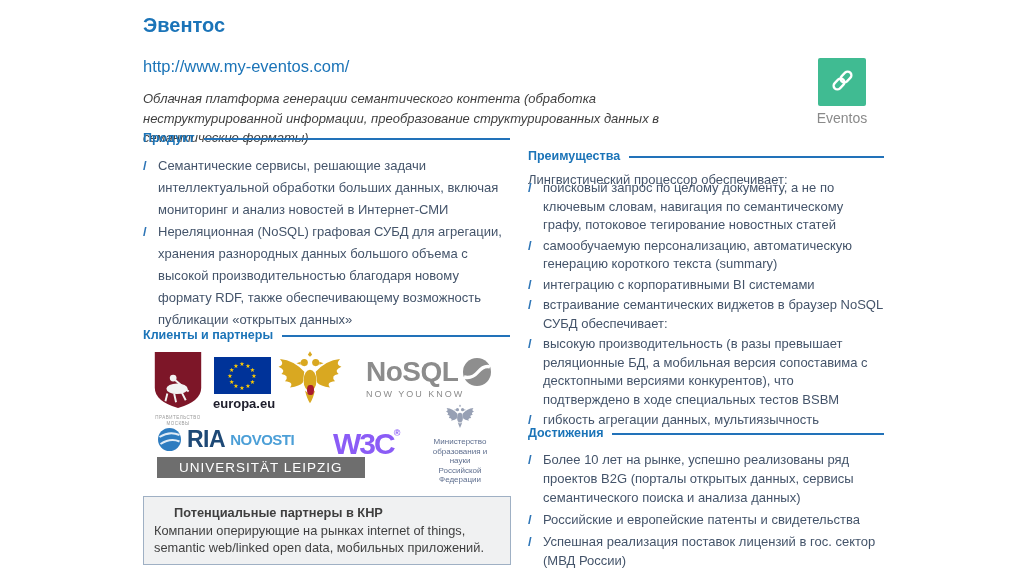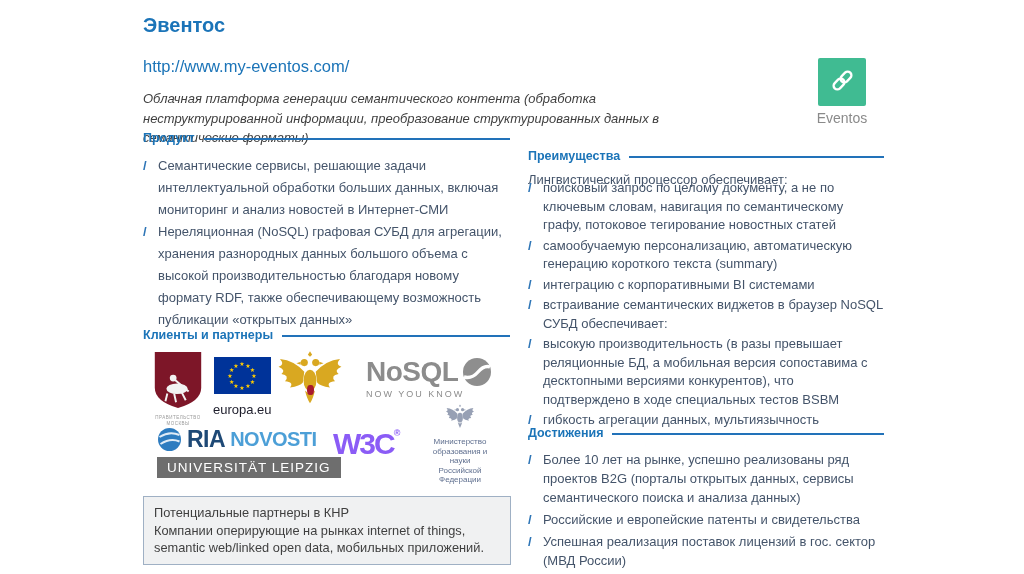--- a/index.html
+++ b/index.html
@@ -35,46 +35,46 @@
   .col-r{width:356px;font-size:13px;}
   .bullets-l{line-height:22px;}
   .bullets-r{line-height:18.5px;}
   .bullets-r .bi{margin-bottom:2px;}
   .intro{font-size:13px;line-height:19px;margin-bottom:3px;}
 
   
   .pbox{left:143px;top:496px;width:368px;box-sizing:border-box;
         background:#f0f1f2;border:1px solid #9fb0c4;padding:7px 10px;
         font-size:12.8px;line-height:17.5px;color:#3f3f3f;}
-  .pbox .pt{font-weight:400;}
+  .pbox .pt{font-weight:700;margin-left:20px;}
 
   
   .moscow{left:150px;top:351px;width:56px;text-align:center;}
   .moscow .cap{font-size:4.5px;line-height:5.5px;color:#9a9a9a;margin-top:2px;letter-spacing:.5px;}
 
   .eu{left:213px;top:357px;width:58px;text-align:center;}
   .eu-flag{position:relative;width:57px;height:37px;background:#003399;margin:0 auto;}
   .eu-flag .st{position:absolute;left:50%;top:50%;font-size:6px;color:#ffcc00;line-height:0;}
-  .eu .cap{font-size:13px;font-weight:400;color:#1d1d2b;margin-top:8px;}
+  .eu .cap{font-size:13px;font-weight:700;color:#1d1d2b;margin-top:2px;}
 
   .mvd{left:274px;top:349px;width:72px;height:64px;color:#d9a821;}
   .mvd .shield{position:absolute;left:33px;top:36px;width:7px;height:10px;
                background:#a8192e;border-radius:50%/60%;}
 
   .ontos{left:366px;top:356px;}
   .ontos .row{display:flex;align-items:center;gap:4px;}
   .ontos .nm{font-size:28px;font-weight:700;color:#8c8c8c;letter-spacing:-.5px;}
   .ontos .tg{font-size:9px;letter-spacing:2px;color:#8c8c8c;margin-top:1px;}
 
   .ria{left:157px;top:426px;display:flex;align-items:center;gap:5px;}
   .ria .p1{font-size:23px;font-weight:700;color:#1e4976;letter-spacing:-.5px;}
-  .ria .p2{font-size:20px;font-weight:700;color:#4c9fd7;letter-spacing:-.5px;}
+  .ria .p2{font-size:15px;font-weight:700;color:#4c9fd7;letter-spacing:-.5px;}
 
   .leipzig{left:157px;top:457px;background:#6e6e6e;color:#ffffff;
-           font-size:13.5px;letter-spacing:1px;padding:3px 10px;}
+           font-size:13.5px;letter-spacing:1px;padding:3px 22px;}
 
   .w3c{left:333px;top:427px;font-size:30px;font-weight:700;color:#8b5cf6;letter-spacing:-2px;}
   .w3c sup{font-size:9px;letter-spacing:0;vertical-align:18px;}
 
   .ministry{left:416px;top:403px;width:88px;text-align:center;color:#97a0b4;}
   .ministry .cap{font-size:8px;line-height:9.5px;color:#5f6f8f;margin-top:2px;
                  width:64px;margin-left:auto;margin-right:auto;}
 
   .hide{position:absolute;width:0;height:0;overflow:hidden;}
 </style>

